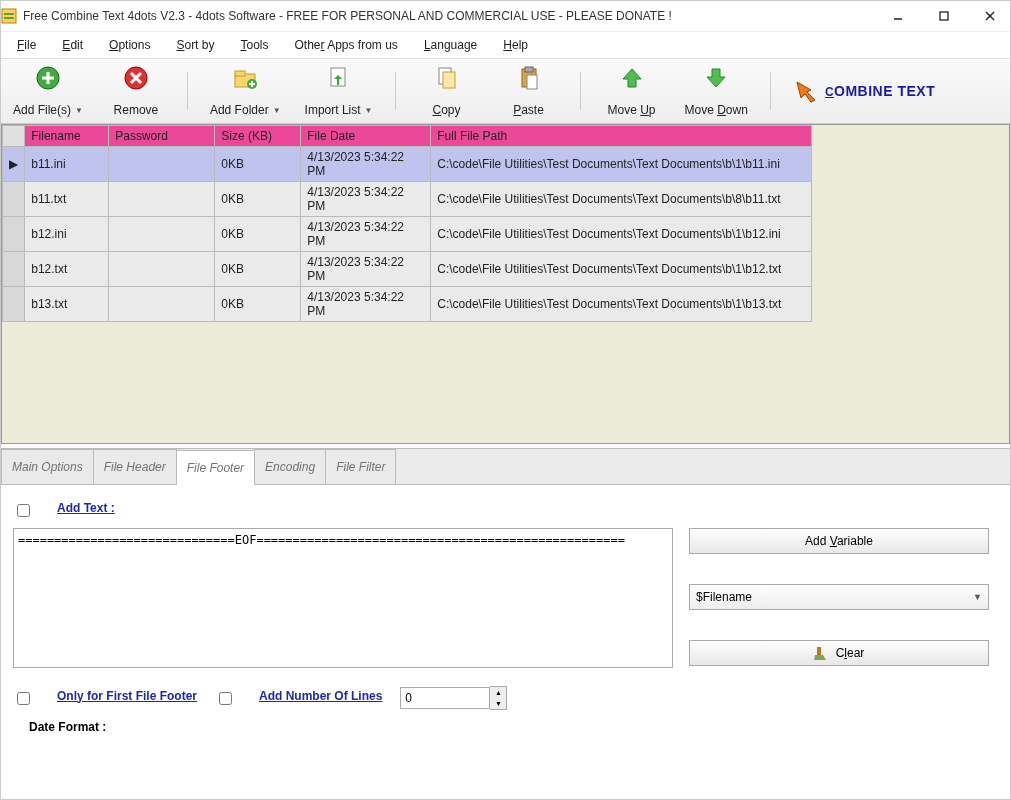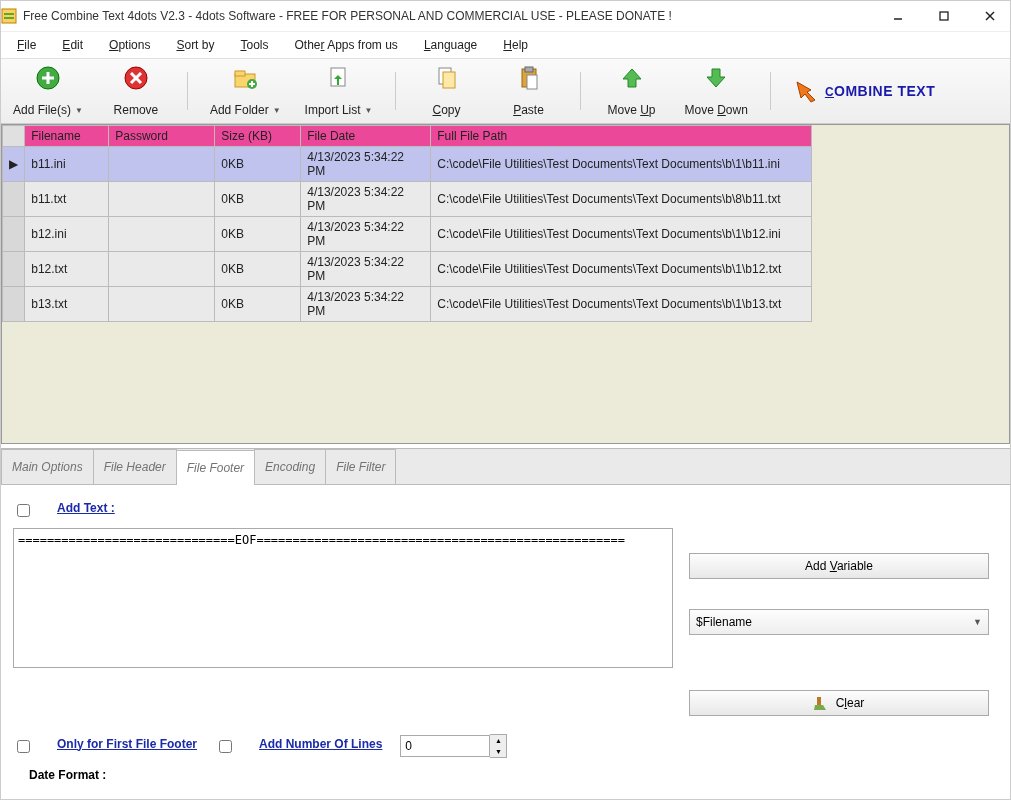--- a/index.html
+++ b/index.html
@@ -34,21 +34,21 @@
   .tab { padding: 10px 10px; border: 1px solid #bbb; border-bottom: none; margin-right: -1px; background: #eaeaea; color: #737373; font-style: italic; }
   .tab.active { background: #fff; position: relative; top: 1px; }
   .tabpanel { padding: 10px 12px; background: #fff; border-top: 1px solid #bbb; height: 300px; }
 
   .checkrow { display: flex; gap: 24px; margin: 6px 0 8px; }
   .checkrow input[type=checkbox] { width: 13px; height: 13px; }
   .linklabel { color: #1a2aa8; font-weight: bold; text-decoration: underline; }
   .footerflex { display: flex; gap: 16px; }
   .ta { width: 660px; height: 140px; border: 1px solid #aaa; padding: 4px; font-family: Consolas, monospace; font-size: 12px; resize: none; background: linear-gradient(#fff,#fff); }
   .sidebtns { display: flex; flex-direction: column; gap: 30px; width: 300px; }
-  .btn { background: linear-gradient(#fdfdfd,#e8e8e8); border: 1px solid #aaa; padding: 5px 8px; text-align: center; display: flex; align-items: center; justify-content: center; gap: 6px; height: 26px; margin-top: 25px; }
+  .btn { background: linear-gradient(#fdfdfd,#e8e8e8); border: 1px solid #aaa; padding: 5px 8px; text-align: center; display: flex; align-items: center; justify-content: center; gap: 6px; height: 26px; }
   .select { width: 300px; height: 26px; border: 1px solid #aaa; padding: 3px 6px; background: linear-gradient(#fdfdfd,#eee); display: flex; align-items: center; justify-content: space-between; }
   .bottomrow { display: flex; align-items: center; gap: 18px; margin-top: 18px; }
   .spin { display: flex; align-items: center; }
   .spin input { width: 90px; height: 22px; border: 1px solid #aaa; padding: 2px 4px; }
   .spinbtns { display: flex; flex-direction: column; border: 1px solid #aaa; border-left: none; }
   .spinbtns div { width: 16px; height: 11px; display: flex; align-items: center; justify-content: center; font-size: 7px; background: #eee; }
   .dfrow { display: flex; align-items: flex-end; gap: 24px; margin-top: 10px; margin-left: 16px; }
   .dfrow input { width: 290px; height: 22px; border: 1px solid #aaa; padding: 2px 6px; }
   svg { display: block; }
 </style>

